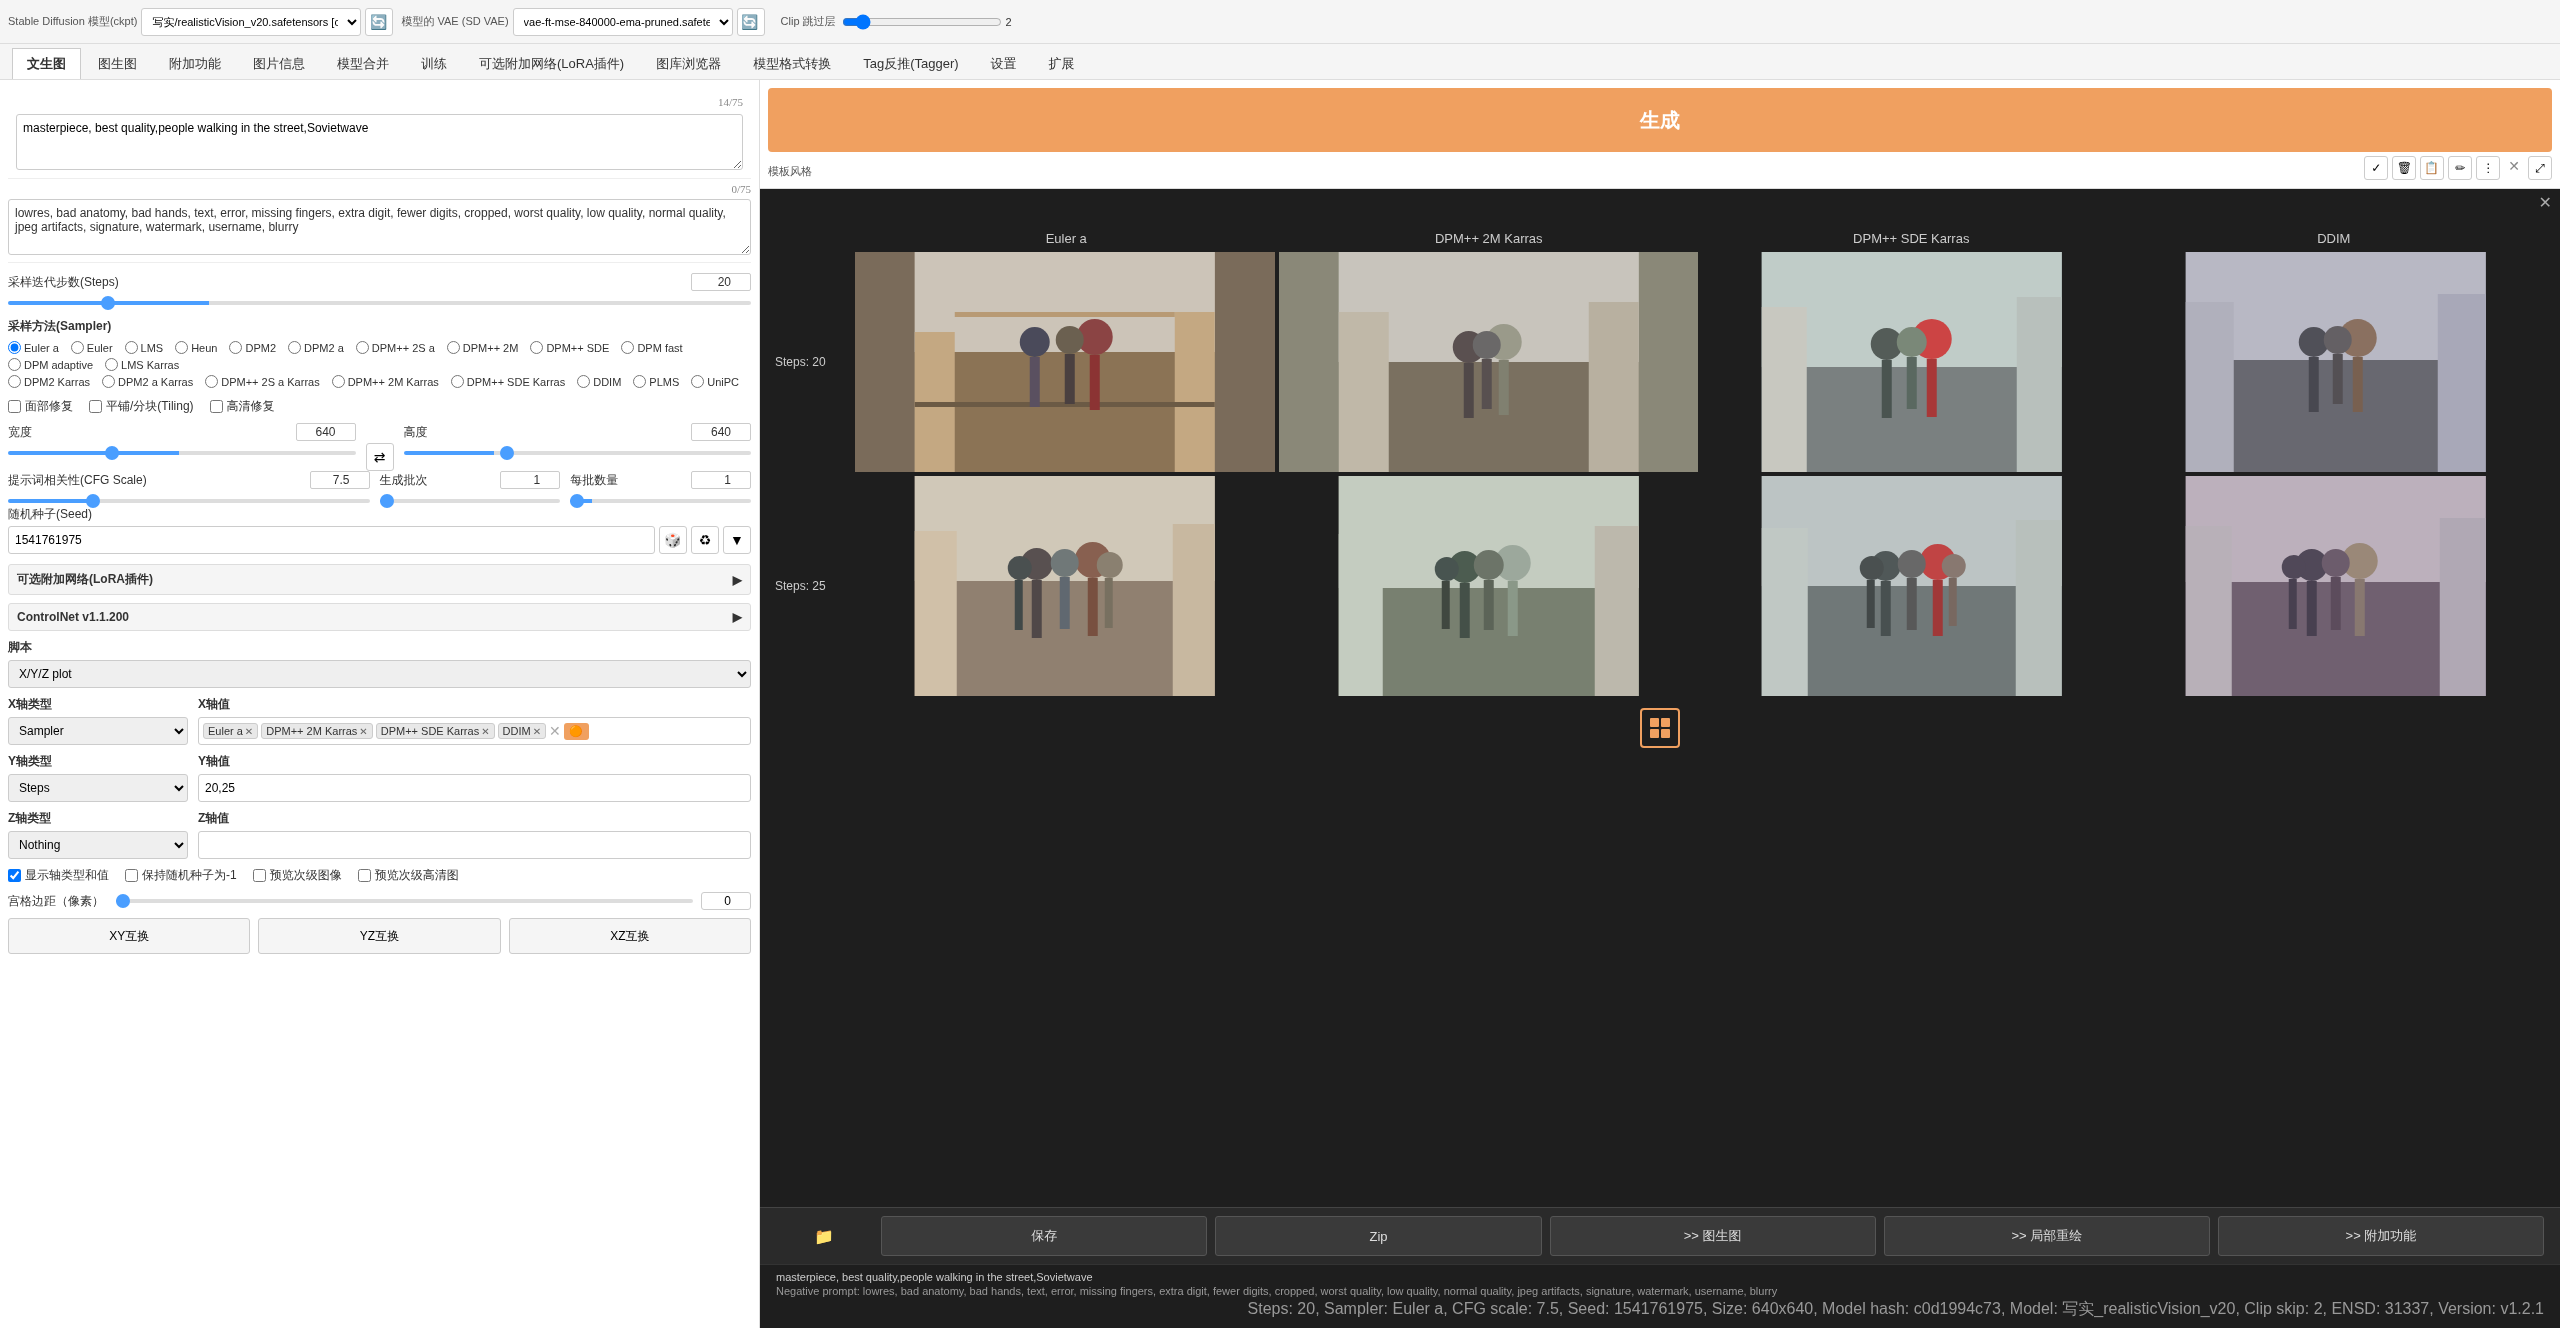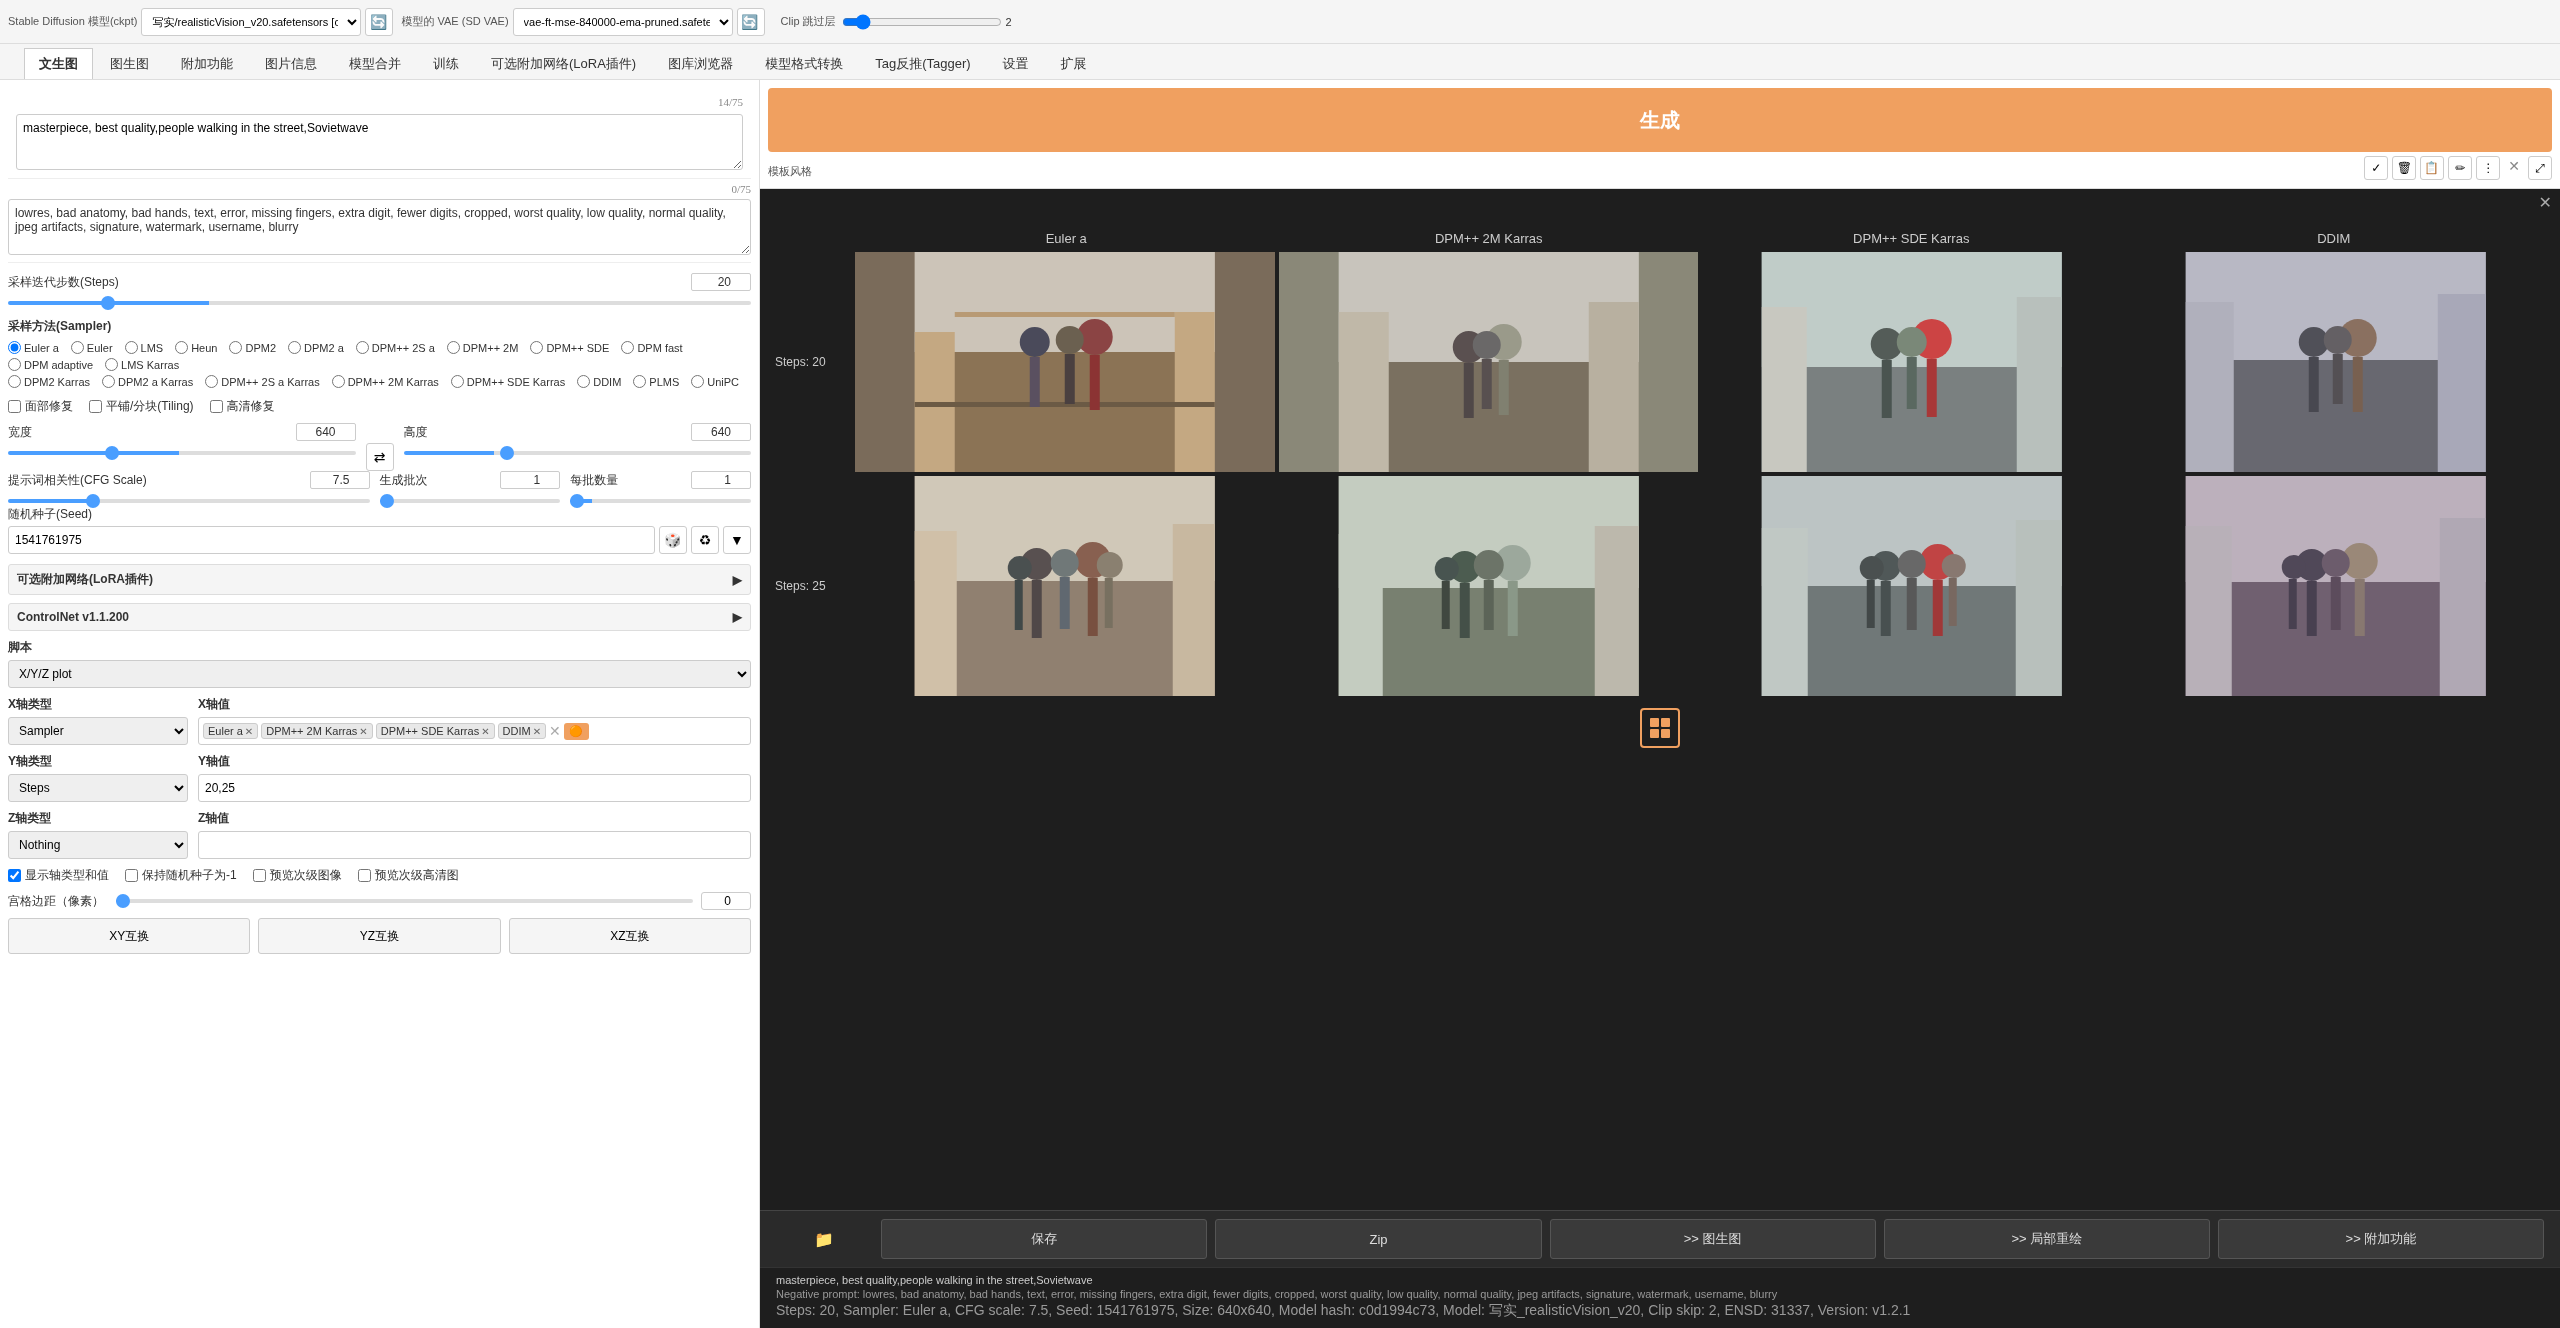--- a/index.html
+++ b/index.html
@@ -9,21 +9,21 @@
     .top-section { display: flex; align-items: center; gap: 4px; }
     .model-label { font-size: 11px; color: #555; white-space: nowrap; }
     .model-select { height: 28px; padding: 2px 6px; border: 1px solid #ccc; background: white; font-size: 11px; width: 220px; border-radius: 3px; }
     .icon-btn { width: 28px; height: 28px; border: 1px solid #ccc; background: white; border-radius: 3px; cursor: pointer; display: flex; align-items: center; justify-content: center; font-size: 14px; }
     .clip-section { display: flex; align-items: center; gap: 6px; margin-left: 8px; }
     .clip-label { font-size: 11px; color: #555; white-space: nowrap; }
     .clip-slider-wrap { display: flex; align-items: center; gap: 4px; }
     .clip-slider { width: 160px; }
     .clip-value { font-size: 11px; width: 20px; }
 
-    .nav-tabs { display: flex; padding: 0 24px; background: #f5f5f5; border-bottom: 1px solid #ddd; height: 36px; align-items: flex-end; }
+    .nav-tabs { display: flex; padding: 0 12px; background: #f5f5f5; border-bottom: 1px solid #ddd; height: 36px; align-items: flex-end; }
     .nav-tab { padding: 6px 14px; font-size: 13px; cursor: pointer; border: 1px solid transparent; border-bottom: none; margin-right: 2px; background: transparent; color: #333; }
     .nav-tab.active { background: white; border-color: #ccc; font-weight: bold; }
 
     .main-content { display: flex; height: calc(1328px - 80px); }
     
     .left-panel { width: 760px; padding: 8px; overflow-y: auto; border-right: 1px solid #ddd; background: white; flex-shrink: 0; }
     .prompt-counter { text-align: right; font-size: 11px; color: #888; margin-bottom: 2px; font-family: Liberation Serif, serif; }
     .prompt-textarea { width: 100%; border: 1px solid #ccc; border-radius: 3px; padding: 6px; font-size: 12px; resize: vertical; min-height: 50px; font-family: Arial, sans-serif; }
     .negative-textarea { width: 100%; border: 1px solid #ccc; border-radius: 3px; padding: 6px; font-size: 12px; resize: vertical; min-height: 44px; font-family: Arial, sans-serif; color: #333; }
 
@@ -600,19 +600,19 @@
           <span>&gt;&gt; 局部重绘</span>
         </button>
         <button class="bottom-btn">
           <span>&gt;&gt; 附加功能</span>
         </button>
       </div>
 
       <div class="bottom-info">
         <div class="info-text" style="color:#ccc;font-size:11px;">masterpiece, best quality,people walking in the street,Sovietwave</div>
         <div class="info-text" style="color:#999;font-size:11px;">Negative prompt: lowres, bad anatomy, bad hands, text, error, missing fingers, extra digit, fewer digits, cropped, worst quality, low quality, normal quality, jpeg artifacts, signature, watermark, username, blurry</div>
-        <div class="info-text" style="color:#999;font-size:14px;">Steps: 20, Sampler: Euler a, CFG scale: 7.5, Seed: 1541761975, Size: 640x640, Model hash: c0d1994c73, Model: 写实_realisticVision_v20, Clip skip: 2, ENSD: 31337, Version: v1.2.1</div>
+        <div class="info-text" style="color:#999;font-size:16px;text-align:right;">Steps: 20, Sampler: Euler a, CFG scale: 7.5, Seed: 1541761975, Size: 640x640, Model hash: c0d1994c73, Model: 写实_realisticVision_v20, Clip skip: 2, ENSD: 31337, Version: v1.2.1</div>
       </div>
 
     </div>
   </div>
 
 </div>
 
 </body></html>

